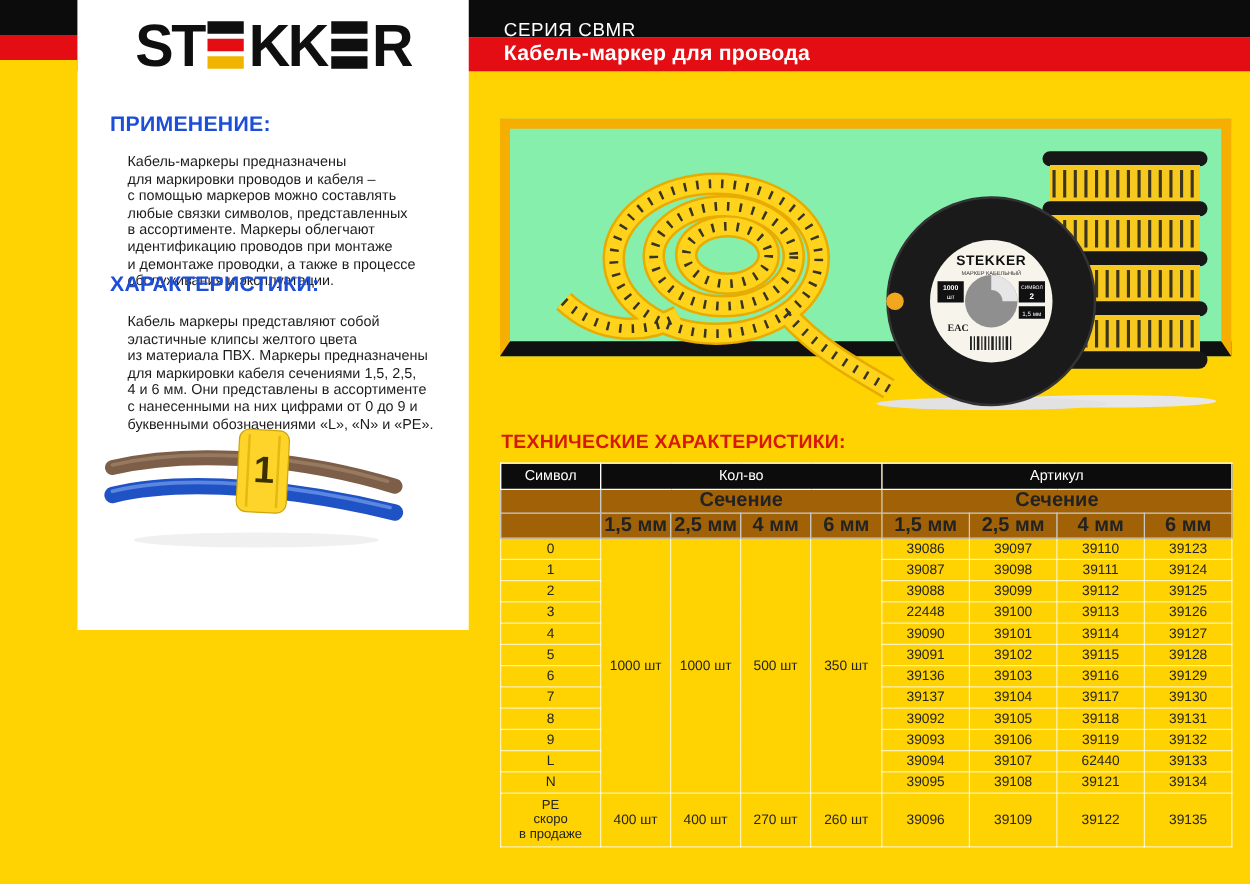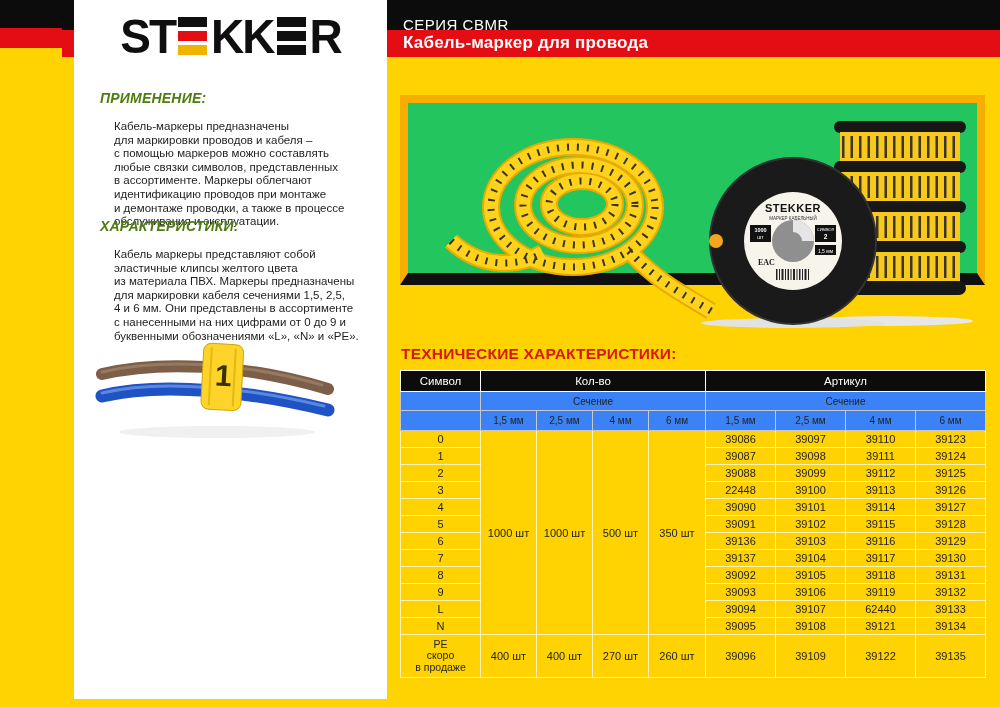--- a/index.html
+++ b/index.html
@@ -16,55 +16,55 @@
     position:absolute;left:403px;top:16px;color:#ffffff;font-size:15px;letter-spacing:.5px;
   }
   .header-title{
     position:absolute;left:403px;top:33px;color:#ffffff;font-size:17px;font-weight:bold;letter-spacing:.2px;
   }
   
   .left-stripe{position:absolute;left:0;top:0;width:62px;height:707px;background:#ffd201;z-index:3;}
   .ls-black{height:28px;background:#0c0c0c;}
   .ls-red{height:20px;background:#e30d13;}
   
-  .white-col{position:absolute;left:74px;top:0;width:313px;height:699px;background:#ffffff;z-index:4;}
+  .white-col{position:absolute;left:62px;top:0;width:313px;height:504px;background:#ffffff;z-index:4;}
   
   .logo{position:absolute;left:0;top:16px;width:313px;display:flex;justify-content:center;align-items:center;}
   .logo-text{font-size:46px;font-weight:800;color:#0f0f0f;letter-spacing:-2px;line-height:40px;transform:scaleY(1.04);}
   .ebar{display:inline-flex;flex-direction:column;justify-content:center;gap:4px;margin:0 4px 0 3px;vertical-align:baseline;}
   .ebar span{display:block;width:29px;height:10px;background:#0f0f0f;}
   .ebar .bar-red{background:#e30d13;}
   .ebar .bar-gold{background:#f0b400;}
   
   .section{position:absolute;left:26px;width:292px;}
   .sec-application{top:90px;}
   .sec-characteristics{top:218px;}
-  .sec-heading{font-size:14px;font-weight:bold;color:#4d7c0f;margin:0 0 5px 0;letter-spacing:.2px;font-style:italic;}
+  .sec-heading{font-size:17px;font-weight:bold;color:#1d4ed8;margin:0 0 5px 0;letter-spacing:.2px;}
   .sec-body{font-size:11.5px;line-height:13.6px;color:#1d1d1d;white-space:pre-line;margin:14px;}
   
   .wire-figure{position:absolute;left:18px;top:332px;width:244px;height:118px;}
   
   .photo-box{
     position:absolute;left:400px;top:95px;width:585px;height:190px;box-sizing:border-box;
-    background:#22c55e;border:8px solid #f6ae00;border-bottom:12px solid #101010;z-index:2;
+    background:#86efac;border:8px solid #f6ae00;border-bottom:12px solid #101010;z-index:2;
   }
   
   .tech-heading{
     position:absolute;left:401px;top:345px;font-size:15.5px;font-weight:bold;color:#d6180b;letter-spacing:.2px;z-index:2;
   }
   table.spec{
     position:absolute;left:400px;top:370px;width:585px;border-collapse:collapse;table-layout:fixed;z-index:2;
     font-size:11px;color:#242424;
   }
   table.spec th, table.spec td{padding:0;text-align:center;vertical-align:middle;}
   tr.hdr-black th{
     background:#0c0c0c;color:#ffffff;font-weight:normal;font-size:11.5px;height:20px;border:1px solid #ffffff;
   }
   tr.hdr-white td{
-    background:#3b82f6;border:1px solid #c8c8c8;font-size:10px;color:#222222;height:18px;
+    background:#a16207;border:1px solid #c8c8c8;font-size:16px;color:#222222;height:18px;font-weight:bold;
   }
   tr.hdr-mm td{height:19px;}
   tr.body-row td{
     border:1px solid rgba(255,255,255,.72);height:16px;font-size:11px;
   }
   tr.pe-row td{height:42px;}
   .pe-note{font-size:10.5px;line-height:11.5px;}
 </style>
 </head>
 <body>

